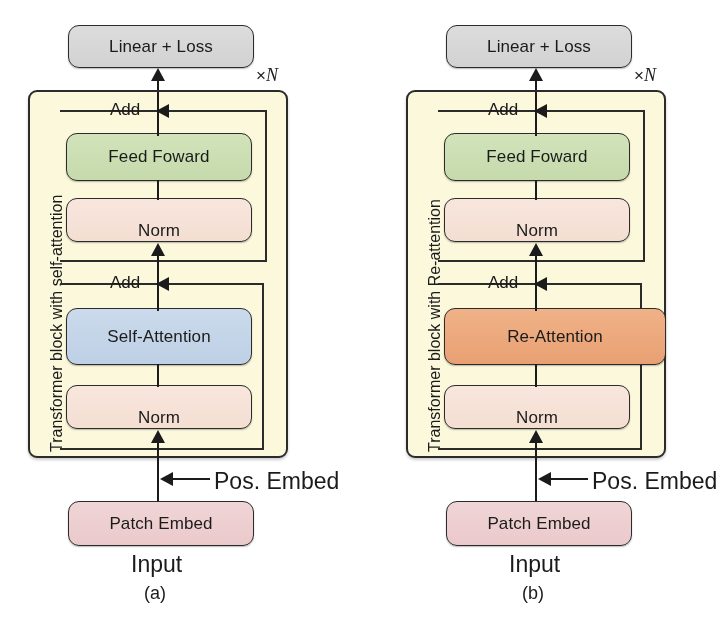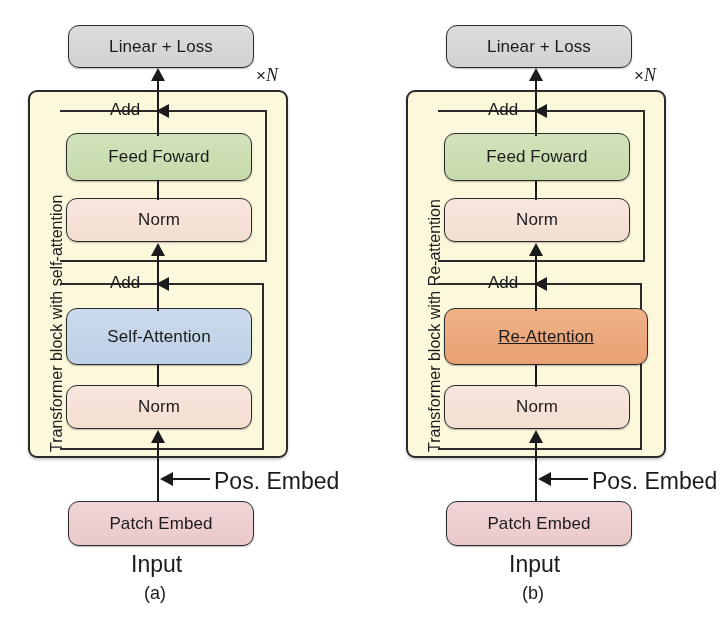--- a/index.html
+++ b/index.html
@@ -17,21 +17,21 @@
     position:absolute;box-sizing:border-box;
     border:1.6px solid #2b2b2b;
     border-radius:11px;
     display:flex;align-items:center;justify-content:center;
     font-size:17px;letter-spacing:.1px;
     color:#1b1b1b;
     box-shadow:0 1px 1.5px rgba(0,0,0,.28);
   }
   .node.gray{background:linear-gradient(180deg,#dcdcdc 0%,#d2d2d2 100%);}
   .node.green{background:linear-gradient(180deg,#d2e3ba 0%,#c6daac 100%);}
-  .node.norm{background:linear-gradient(180deg,#f8e6dd 0%,#f4ded2 100%);}
+  .node.norm{background:linear-gradient(180deg,#f8e6dd 0%,#f4ded2 100%);align-items:flex-end;}
   .node.blue{background:linear-gradient(180deg,#cbdaec 0%,#bed0e5 100%);}
   .node.orange{background:linear-gradient(180deg,#f0b287 0%,#e8a073 100%);}
   .node.pink{background:linear-gradient(180deg,#f0d5d6 0%,#ebc9cb 100%);}
 
   
   .panel{
     position:absolute;box-sizing:border-box;
     background:#fbf8dc;
     border:2px solid #2b2b2b;
     border-radius:9px;
@@ -183,21 +183,21 @@
     <div class="ln v" style="left:535px;top:110px;height:26px;"></div>
     <div class="ln v" style="left:535px;top:180px;height:20px;"></div>
     <div class="ln v" style="left:535px;top:255px;height:18px;"></div>
     <div class="arrow up" style="left:529px;top:243px;"></div>
 
     <div class="subframe" style="left:438px;top:283px;width:204px;height:167px;"></div>
 
     <div class="lbl add" style="left:488px;top:273px;">Add</div>
     <div class="arrow left" style="left:534px;top:277px;"></div>
 
-    <div class="node orange" style="left:444px;top:308px;width:204px;height:57px;text-decoration:underline;">
+    <div class="node orange" style="left:444px;top:308px;width:222px;height:57px;">
       <span>Re-Attention</span>
     </div>
 
     <div class="node norm" style="left:444px;top:385px;width:186px;height:44px;">
       <span>Norm</span>
     </div>
 
     <div class="ln v" style="left:535px;top:265px;height:20px;"></div>
     <div class="ln v" style="left:535px;top:283px;height:28px;"></div>
     <div class="ln v" style="left:535px;top:364px;height:23px;"></div>

